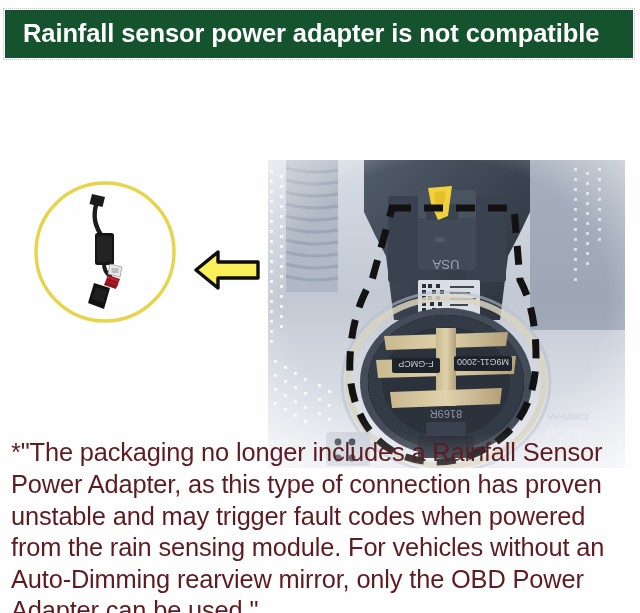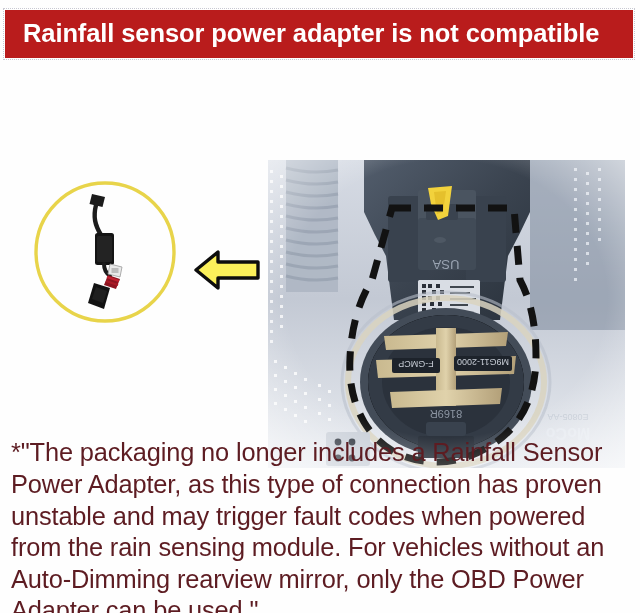--- a/index.html
+++ b/index.html
@@ -24,21 +24,21 @@
     top: 8px;
     width: 632px;
     height: 52px;
     border: 1px dotted #c9c9d2;
     box-sizing: border-box;
     padding: 1px;
   }
   .banner {
     width: 100%;
     height: 100%;
-    background: #b91c1c;
+    background: #14532d;
     display: flex;
     align-items: center;
     box-sizing: border-box;
     padding-left: 18px;
   }
   .banner-title {
     color: #ffffff;
     font-family: "Liberation Sans", sans-serif;
     font-weight: bold;
     font-size: 25.5px;

